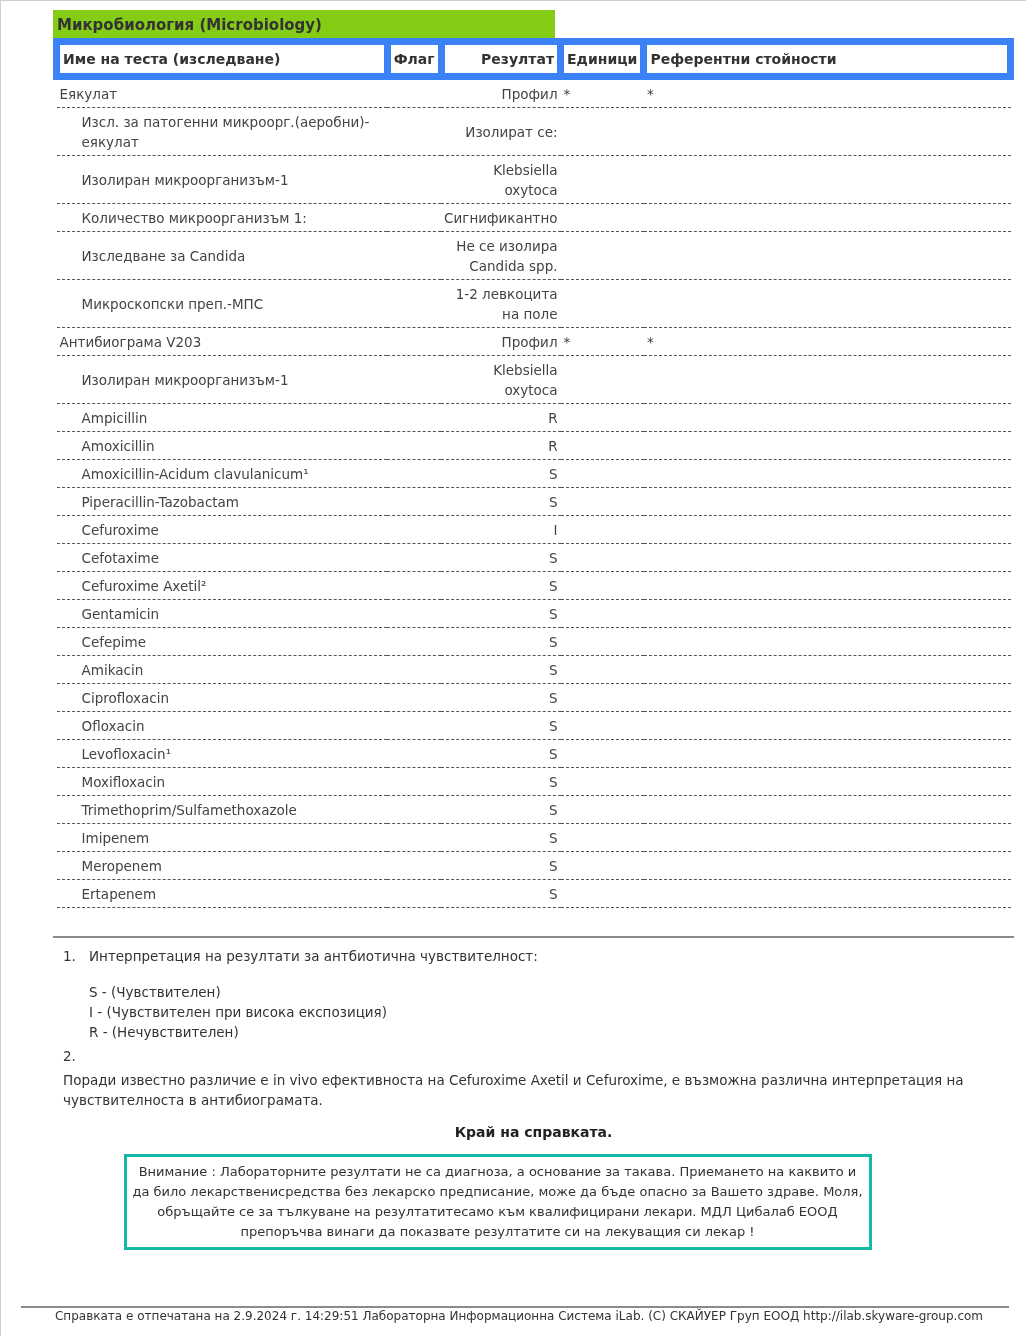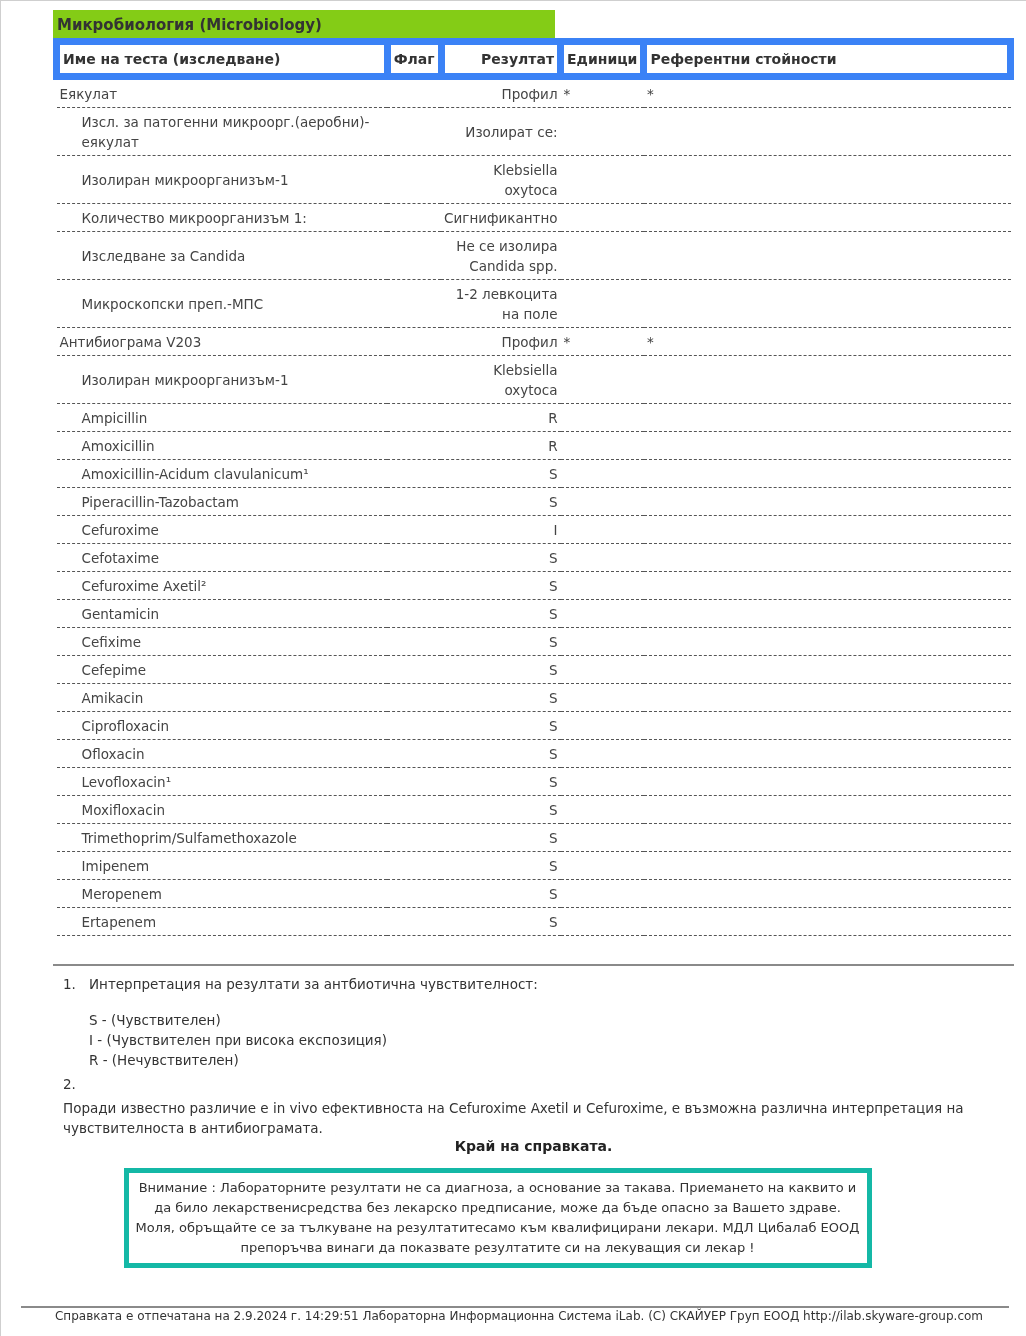--- a/index.html
+++ b/index.html
@@ -32,23 +32,23 @@
   td.result { text-align: right; }
   td.unit, td.ref { color: #555; }
   tr.spacer td { border-bottom: none; height: 12px; }
   .rule { width: 961px; height: 2px; background: #8a8a8a; margin-top: 16px; }
   .notes { margin-top: 10px; font-size: 13.5px; color: #333; }
   .notes .n1 { display: flex; }
   .notes .num { width: 36px; padding-left: 10px; box-sizing: border-box; }
   .legend { padding-left: 36px; margin-top: 18px; line-height: 20px; }
   .n2 { margin-top: 6px; padding-left: 10px; }
   .n2text { margin-top: 6px; padding-left: 10px; line-height: 20px; width: 930px; }
-  .end { text-align: center; font-weight: bold; font-size: 14px; color: #222; }
+  .end { text-align: center; font-weight: bold; font-size: 14px; margin-top: 14px; color: #222; }
   .warning {
-    margin: 14px auto 0; width: 748px; border: 5px solid #14b8a6;
+    margin: 14px auto 0; width: 748px; border: 3px solid #14b8a6;
     text-align: center; font-size: 13px; line-height: 20px; padding: 5px 4px;
     color: #333; box-sizing: border-box; position: relative; left: -36px;
   }
   .footer-rule { position: absolute; left: 20px; top: 1305px; width: 988px; height: 2px; background: #8a8a8a; }
   .footer { position: absolute; left: 24px; top: 1308px; width: 988px; text-align: center; font-size: 12px; color: #333; }
 </style>
 </head>
 <body>
 
 <div class="page">
@@ -177,27 +177,20 @@
           <td class="ref"></td>
         </tr>
         <tr class="row">
           <td class="name sub">Gentamicin</td>
           <td class="flag"></td>
           <td class="result">S</td>
           <td class="unit"></td>
           <td class="ref"></td>
         </tr>
         <tr class="row">
-          <td class="name sub">Cefixime</td>
-          <td class="flag"></td>
-          <td class="result">S</td>
-          <td class="unit"></td>
-          <td class="ref"></td>
-        </tr>
-        <tr class="row">
           <td class="name sub">Cefepime</td>
           <td class="flag"></td>
           <td class="result">S</td>
           <td class="unit"></td>
           <td class="ref"></td>
         </tr>
         <tr class="row">
           <td class="name sub">Amikacin</td>
           <td class="flag"></td>
           <td class="result">S</td>

